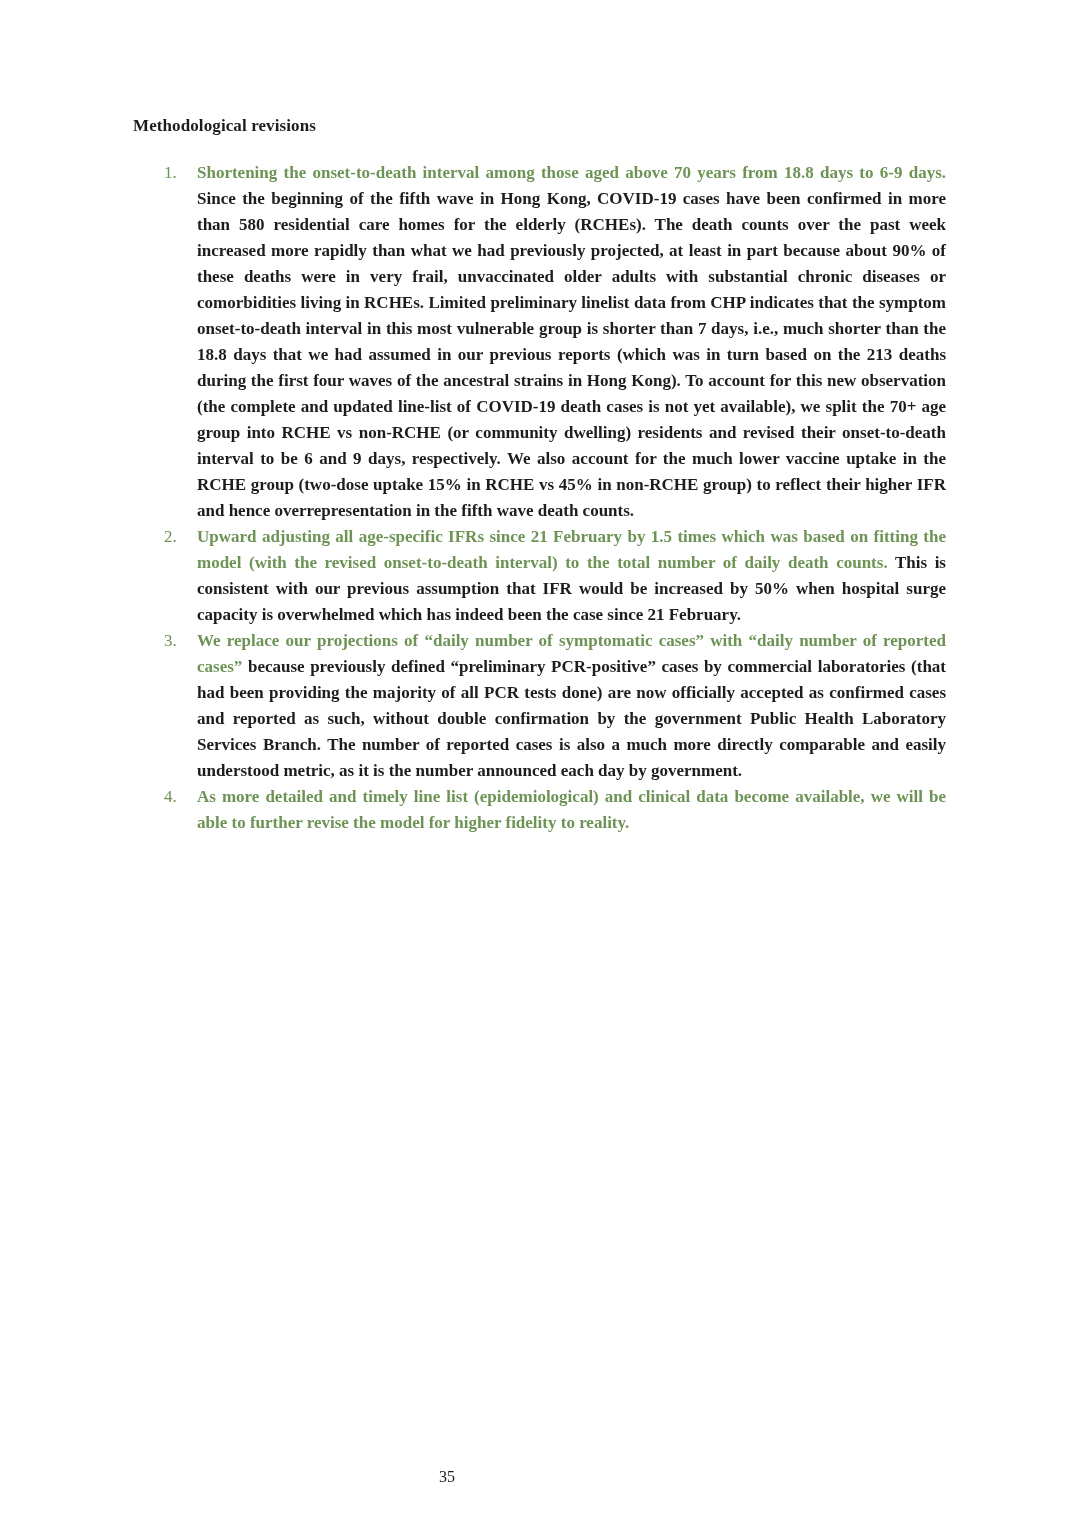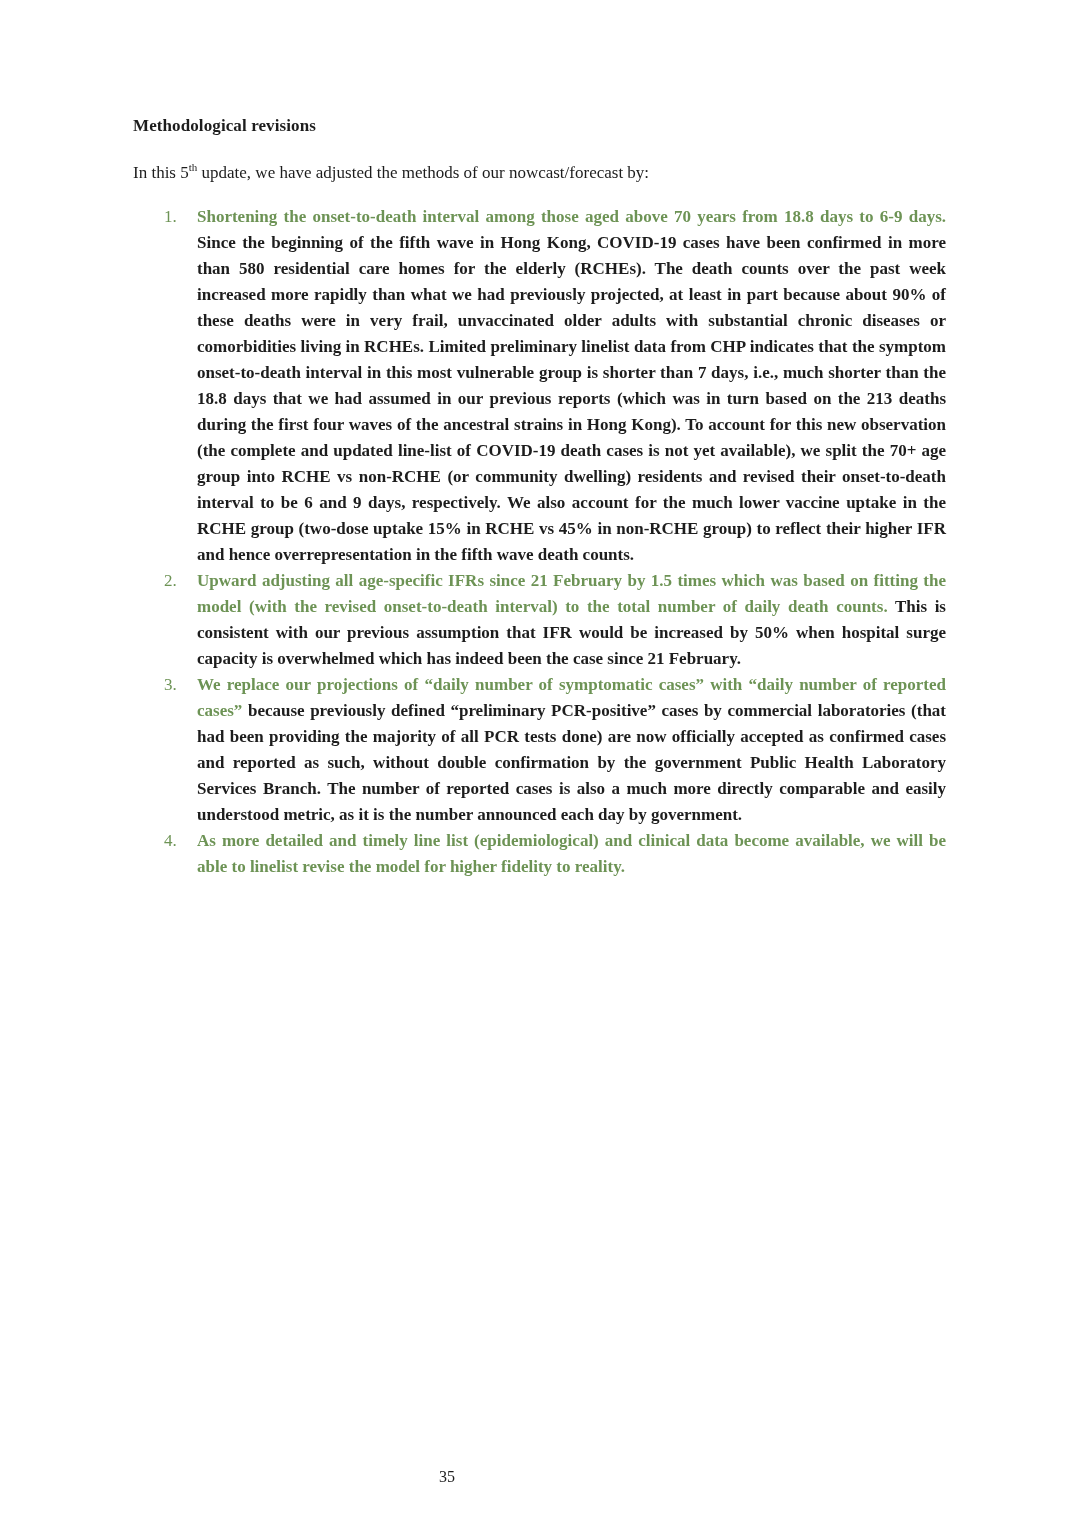--- a/index.html
+++ b/index.html
@@ -76,34 +76,33 @@
     font-size: 16px;
     color: #1d1d1d;
   }
 </style>
 </head>
 <body>
 
 <div class="page">
   <div class="content">
     <h1 class="heading">Methodological revisions</h1>
-    <p class="intro"><span>In this 5</span><sup>th</sup><span> update, we have adjusted the methods of our nowcast/forecast by:</span></p>
     <ol class="revisions">
         <li>
           <span class="num green">1.</span>
           <span class="body"><span class="green">Shortening the onset-to-death interval among those aged above 70 years from 18.8 days to 6-9 days. </span><span class="black">Since the beginning of the fifth wave in Hong Kong, COVID-19 cases have been confirmed in more than 580 residential care homes for the elderly (RCHEs). The death counts over the past week increased more rapidly than what we had previously projected, at least in part because about 90% of these deaths were in very frail, unvaccinated older adults with substantial chronic diseases or comorbidities living in RCHEs. Limited preliminary linelist data from CHP indicates that the symptom onset-to-death interval in this most vulnerable group is shorter than 7 days, i.e., much shorter than the 18.8 days that we had assumed in our previous reports (which was in turn based on the 213 deaths during the first four waves of the ancestral strains in Hong Kong). To account for this new observation (the complete and updated line-list of COVID-19 death cases is not yet available), we split the 70+ age group into RCHE vs non-RCHE (or community dwelling) residents and revised their onset-to-death interval to be 6 and 9 days, respectively. We also account for the much lower vaccine uptake in the RCHE group (two-dose uptake 15% in RCHE vs 45% in non-RCHE group) to reflect their higher IFR and hence overrepresentation in the fifth wave death counts.</span></span>
         </li>
         <li>
           <span class="num green">2.</span>
           <span class="body"><span class="green">Upward adjusting all age-specific IFRs since 21 February by 1.5 times which was based on fitting the model (with the revised onset-to-death interval) to the total number of daily death counts. </span><span class="black">This is consistent with our previous assumption that IFR would be increased by 50% when hospital surge capacity is overwhelmed which has indeed been the case since 21 February.</span></span>
         </li>
         <li>
           <span class="num green">3.</span>
           <span class="body"><span class="green">We replace our projections of “daily number of symptomatic cases” with “daily number of reported cases” </span><span class="black">because previously defined “preliminary PCR-positive” cases by commercial laboratories (that had been providing the majority of all PCR tests done) are now officially accepted as confirmed cases and reported as such, without double confirmation by the government Public Health Laboratory Services Branch. The number of reported cases is also a much more directly comparable and easily understood metric, as it is the number announced each day by government.</span></span>
         </li>
         <li>
           <span class="num green">4.</span>
-          <span class="body"><span class="green">As more detailed and timely line list (epidemiological) and clinical data become available, we will be able to linelist revise the model for higher fidelity to reality.</span></span>
+          <span class="body"><span class="green">As more detailed and timely line list (epidemiological) and clinical data become available, we will be able to further revise the model for higher fidelity to reality.</span></span>
         </li>
       </ol>
   </div>
   <div class="page-number">35</div>
 </div>
 
 </body></html>

